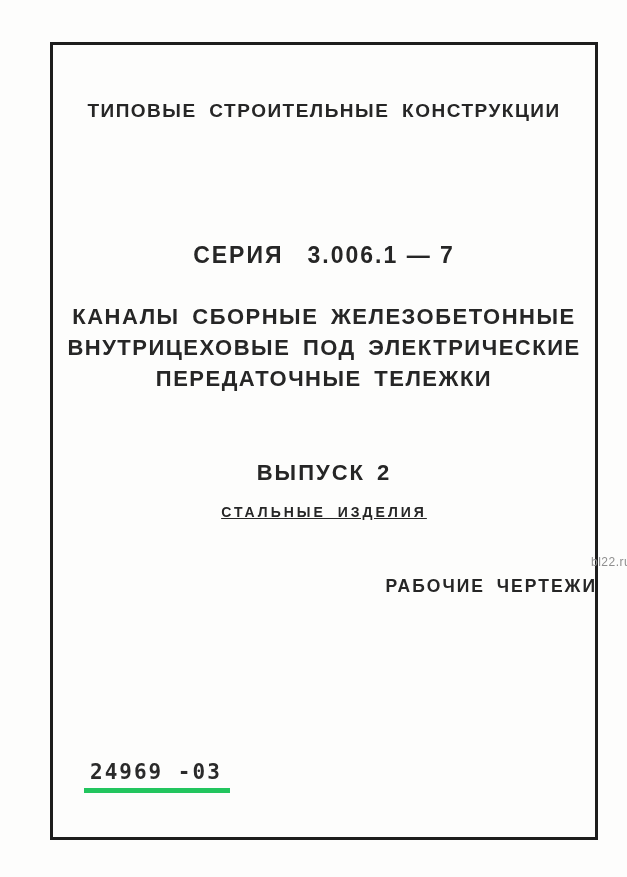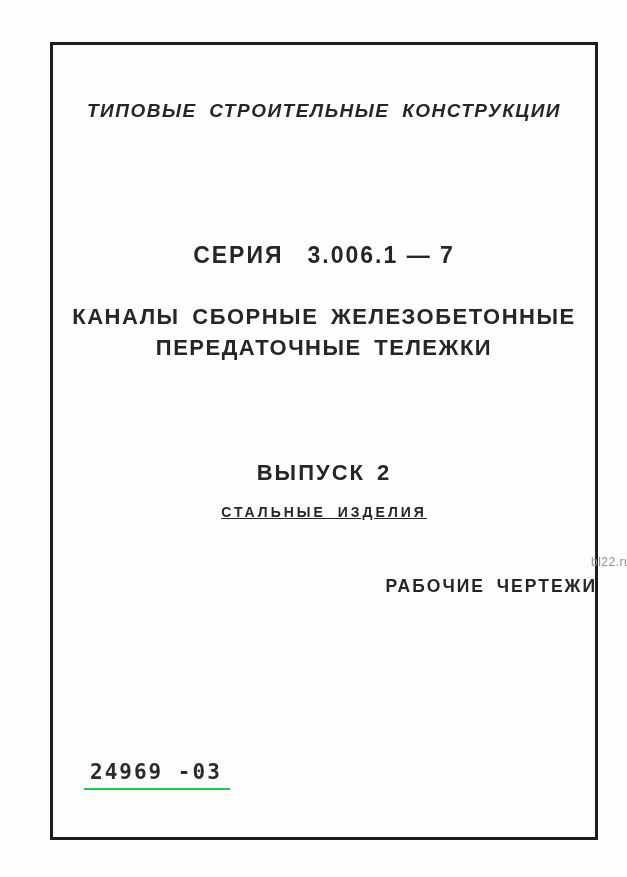--- a/index.html
+++ b/index.html
@@ -33,21 +33,20 @@
     font-weight: 700;
     color: #262626;
     white-space: nowrap;
   }
   .org-header {
     top: 99px;
     font-size: 19px;
     line-height: 24px;
     letter-spacing: 1.5px;
     word-spacing: 6px;
-    font-style: italic;
   }
   .series-line {
     top: 242px;
     font-size: 23px;
     letter-spacing: 2px;
   }
   .series-line .series-number {
     margin-left: 24px;
   }
   .main-title {
@@ -79,21 +78,21 @@
   }
   .catalog-number {
     position: absolute;
     left: 84px;
     top: 760px;
     font-family: "DejaVu Sans Mono", monospace;
     font-size: 21px;
     font-weight: 700;
     letter-spacing: 2px;
     color: #2a2a2a;
-    border-bottom: 2px solid #22c55e;
+    border-bottom: 5px solid #22c55e;
     padding: 0 8px 4px 6px;
     white-space: nowrap;
   }
   .watermark {
     position: absolute;
     left: 591px;
     top: 555px;
     font-size: 12px;
     color: #8f8f8f;
     letter-spacing: 0.5px;
@@ -108,20 +107,21 @@
 <div class="textline org-header">
   <div>ТИПОВЫЕ СТРОИТЕЛЬНЫЕ КОНСТРУКЦИИ</div>
 </div>
 
 <div class="textline series-line">
   <span>СЕРИЯ</span><span class="series-number">3.006.1 — 7</span>
 </div>
 
 <div class="textline main-title">
   <div>КАНАЛЫ СБОРНЫЕ ЖЕЛЕЗОБЕТОННЫЕ</div>
+  <div>ВНУТРИЦЕХОВЫЕ ПОД ЭЛЕКТРИЧЕСКИЕ</div>
   <div>ПЕРЕДАТОЧНЫЕ ТЕЛЕЖКИ</div>
 </div>
 
 <div class="textline issue-number">ВЫПУСК 2</div>
 
 <div class="textline issue-title">СТАЛЬНЫЕ ИЗДЕЛИЯ</div>
 
 <div class="textline doc-type">РАБОЧИЕ ЧЕРТЕЖИ</div>
 
 <div class="catalog-number">24969 -03</div>

